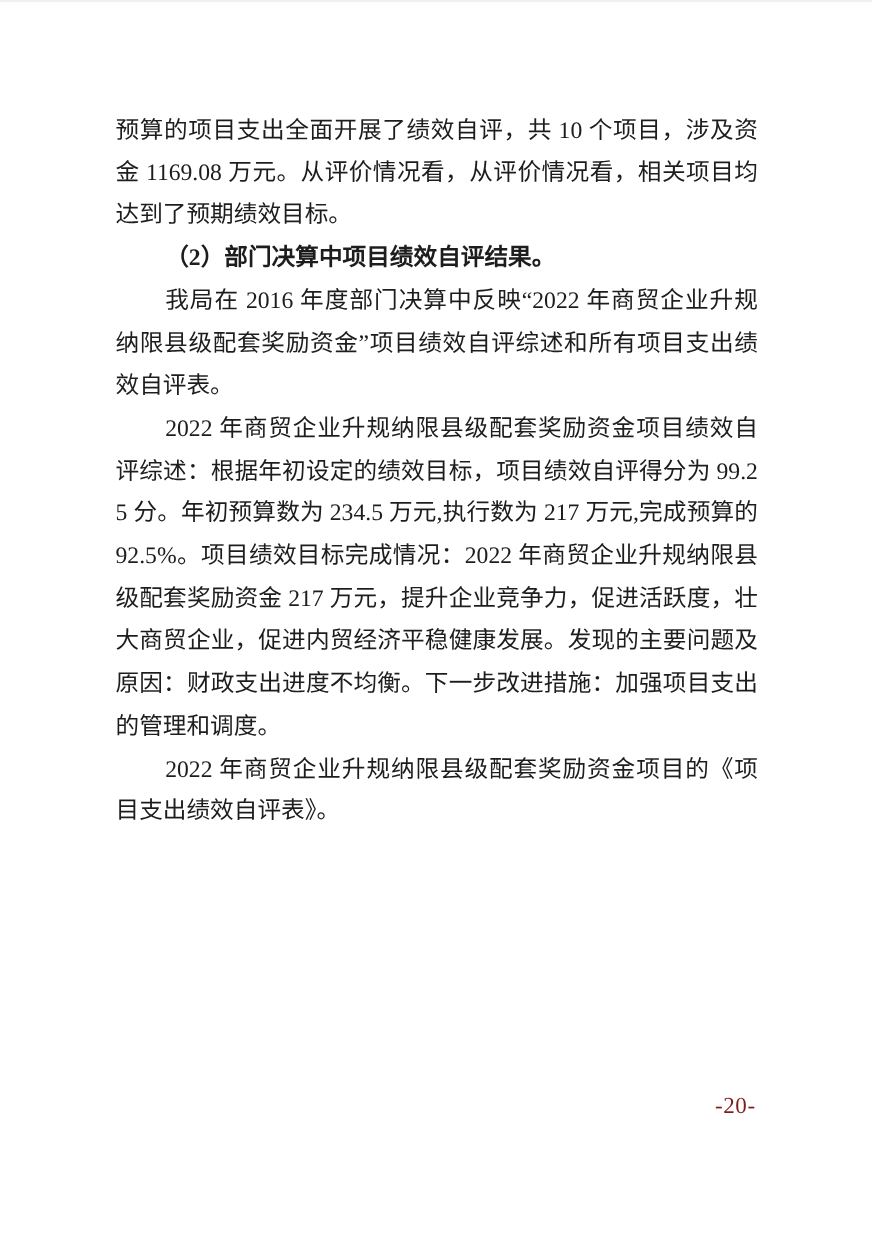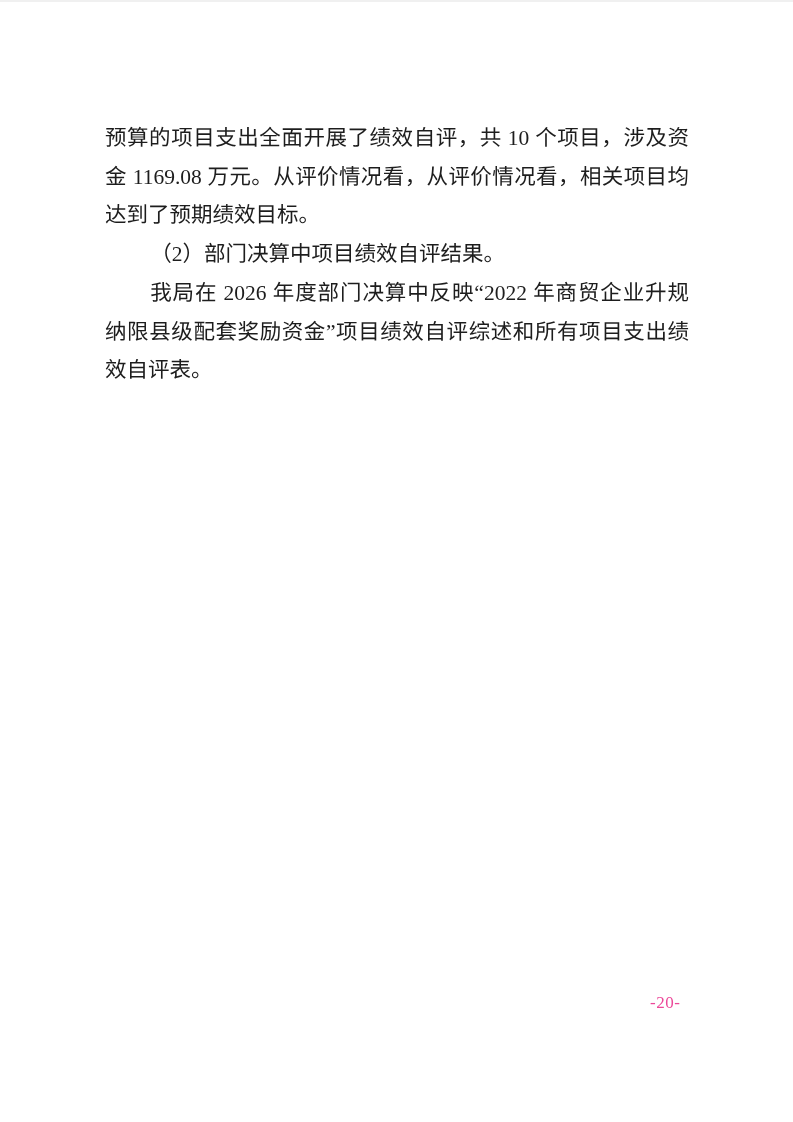--- a/index.html
+++ b/index.html
@@ -14,51 +14,53 @@
     background: #ffffff;
     overflow: hidden;
     box-sizing: border-box;
     border-top: 2px solid #f0f0f0;
     font-family: "Liberation Serif", "DejaVu Serif", serif;
     color: #1d1d1d;
   }
   .content {
     position: absolute;
     left: 105px;
-    top: 117px;
+    top: 97px;
     width: 584px;
     font-size: 21.5px;
     line-height: 38.7px;
     text-align: justify;
   }
   .para {
     margin: 0;
     padding: 0;
     text-indent: 2.1em;
     word-break: break-all;
   }
   .para.continuation {
     text-indent: 0;
   }
   .para.heading {
-    font-weight: 400;
+    font-weight: 700;
   }
   .page-number {
     position: absolute;
     top: 991px;
     left: 650px;
-    font-size: 17px;
+    font-size: 21px;
     letter-spacing: 0.5px;
-    color: #ec4899;
+    color: #7f1d1d;
     font-family: "Liberation Serif", "DejaVu Serif", serif;
   }
 </style>
 </head>
 <body>
 
 <div class="page">
   <main class="content">
     <p class="para continuation">预算的项目支出全面开展了绩效自评，共 10 个项目，涉及资金 1169.08 万元。从评价情况看，从评价情况看，相关项目均达到了预期绩效目标。</p>
     <p class="para heading">（2）部门决算中项目绩效自评结果。</p>
-    <p class="para">我局在 2026 年度部门决算中反映“2022 年商贸企业升规纳限县级配套奖励资金”项目绩效自评综述和所有项目支出绩效自评表。</p>
+    <p class="para">我局在 2016 年度部门决算中反映“2022 年商贸企业升规纳限县级配套奖励资金”项目绩效自评综述和所有项目支出绩效自评表。</p>
+    <p class="para">2022 年商贸企业升规纳限县级配套奖励资金项目绩效自评综述：根据年初设定的绩效目标，项目绩效自评得分为 99.25 分。年初预算数为 234.5 万元,执行数为 217 万元,完成预算的 92.5%。项目绩效目标完成情况：2022 年商贸企业升规纳限县级配套奖励资金 217 万元，提升企业竞争力，促进活跃度，壮大商贸企业，促进内贸经济平稳健康发展。发现的主要问题及原因：财政支出进度不均衡。下一步改进措施：加强项目支出的管理和调度。</p>
+    <p class="para">2022 年商贸企业升规纳限县级配套奖励资金项目的《项目支出绩效自评表》。</p>
   </main>
   <div class="page-number">-20-</div>
 </div>
 
 </body></html>

